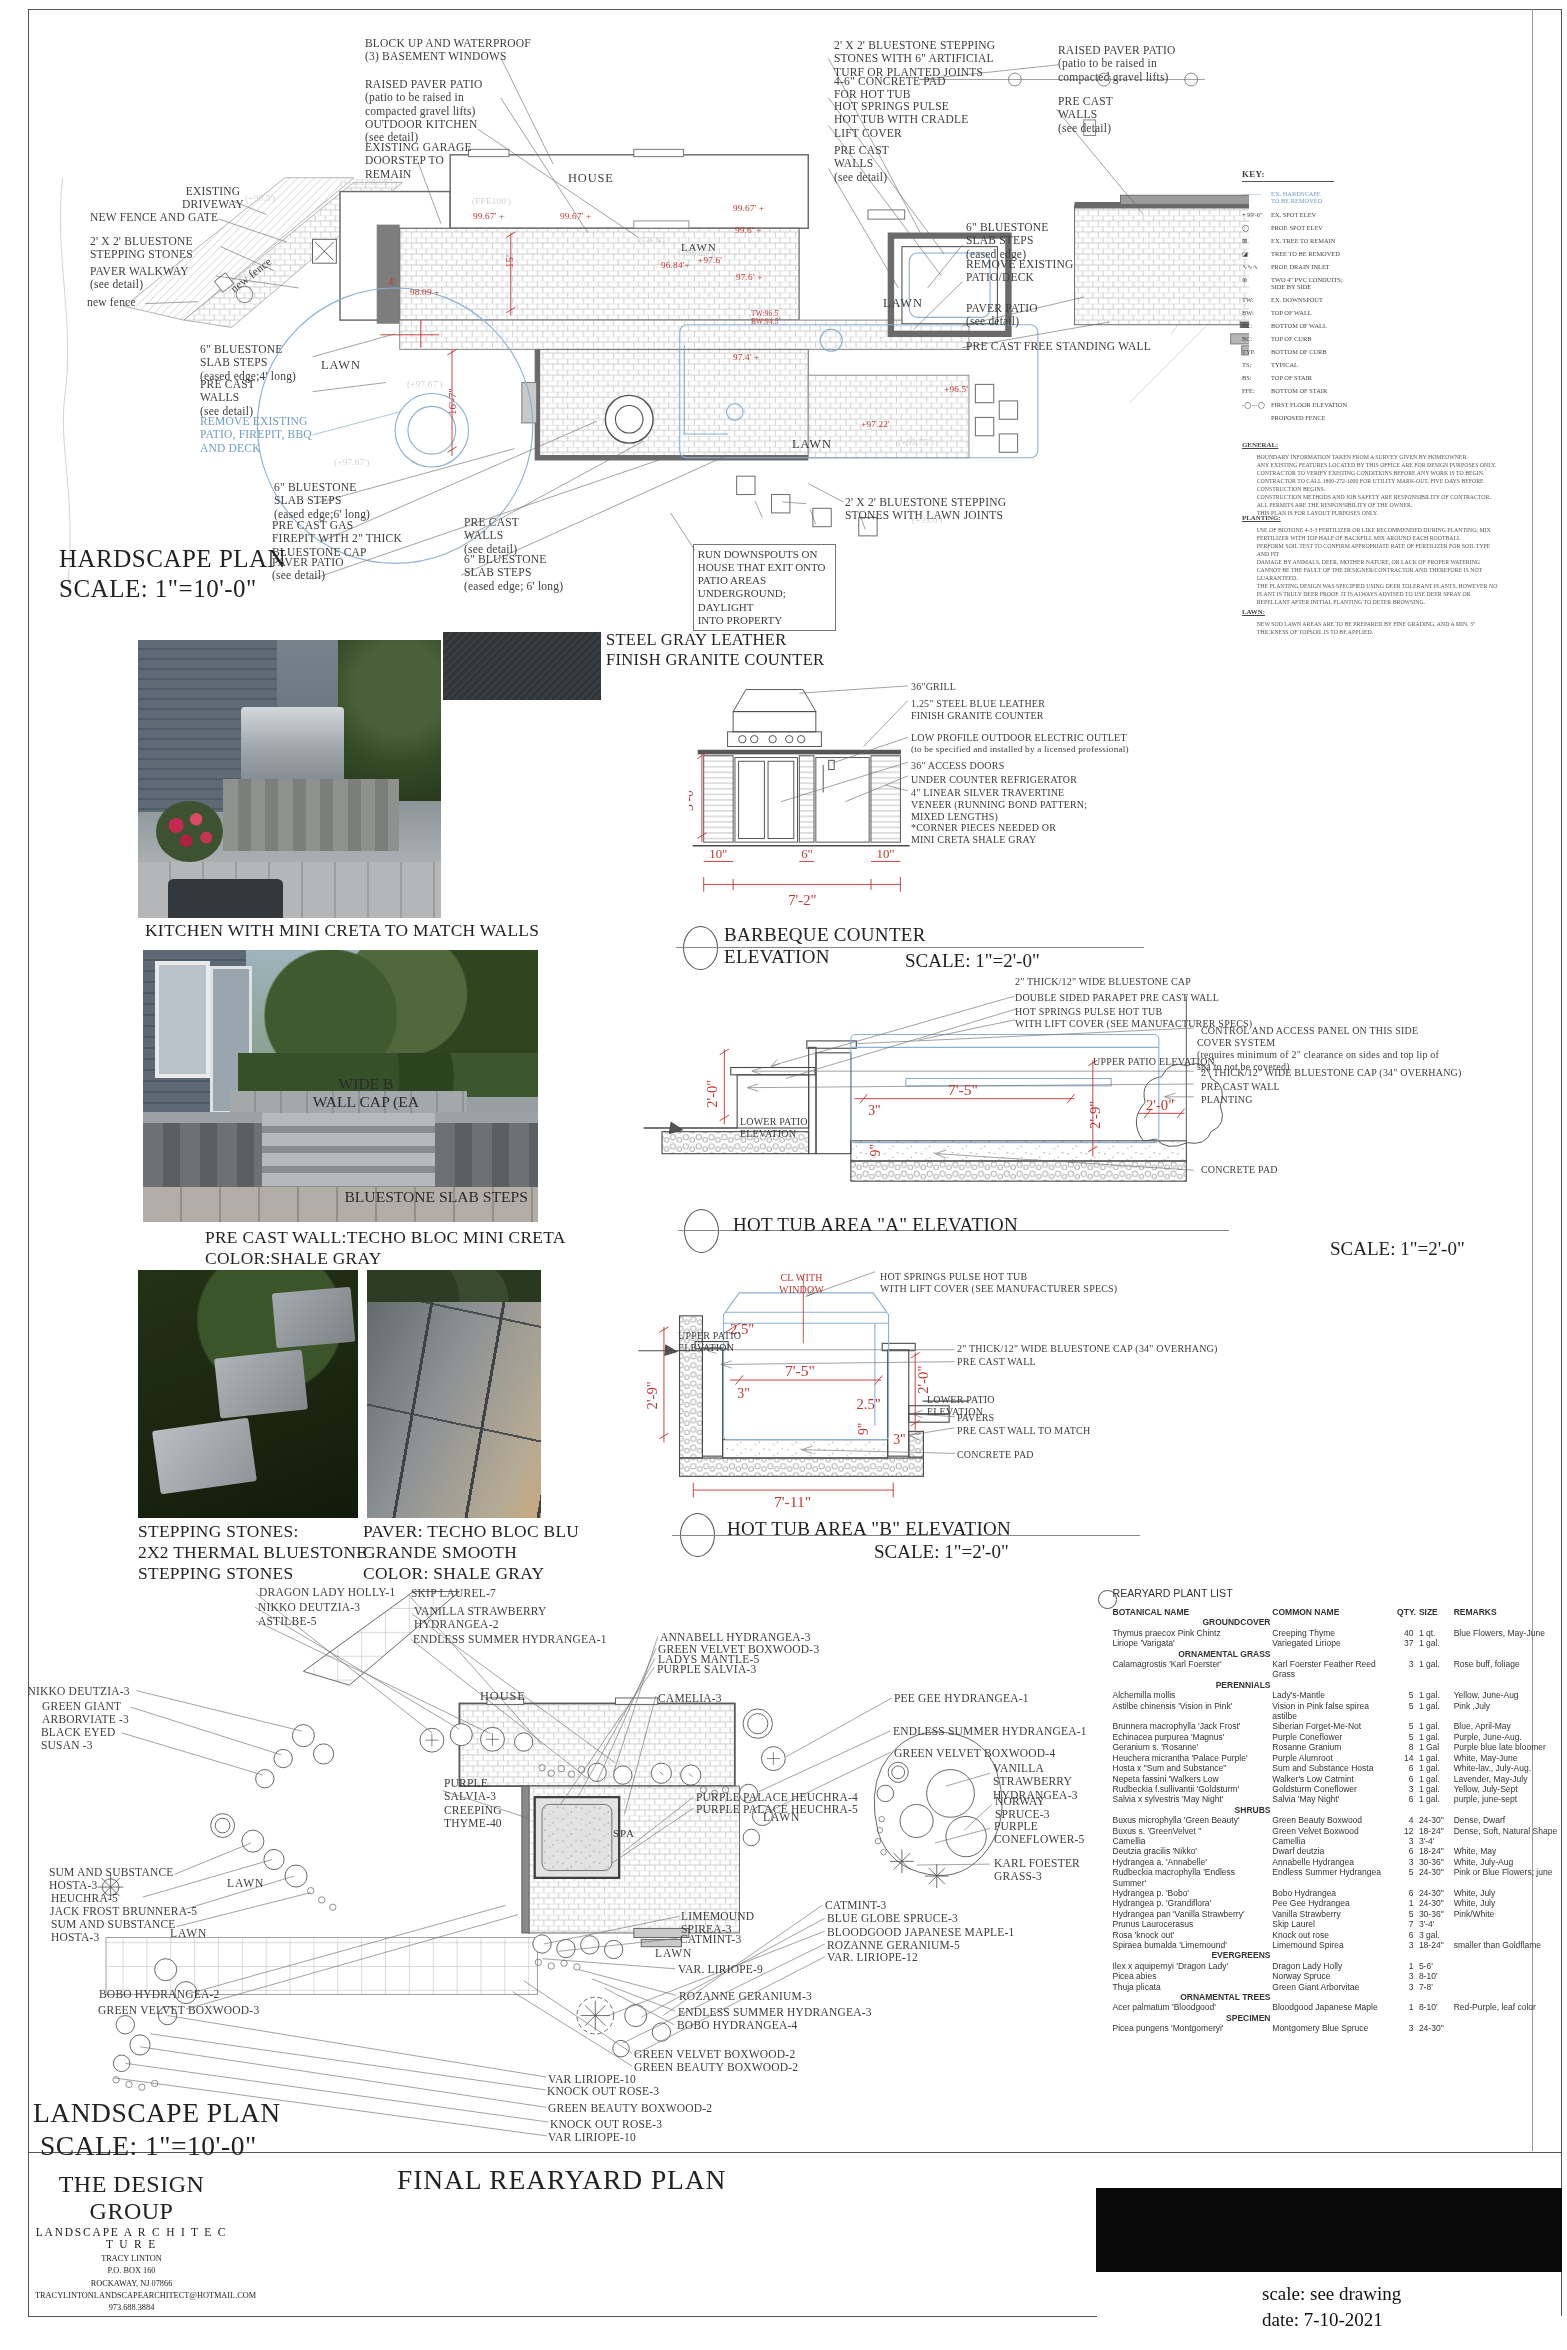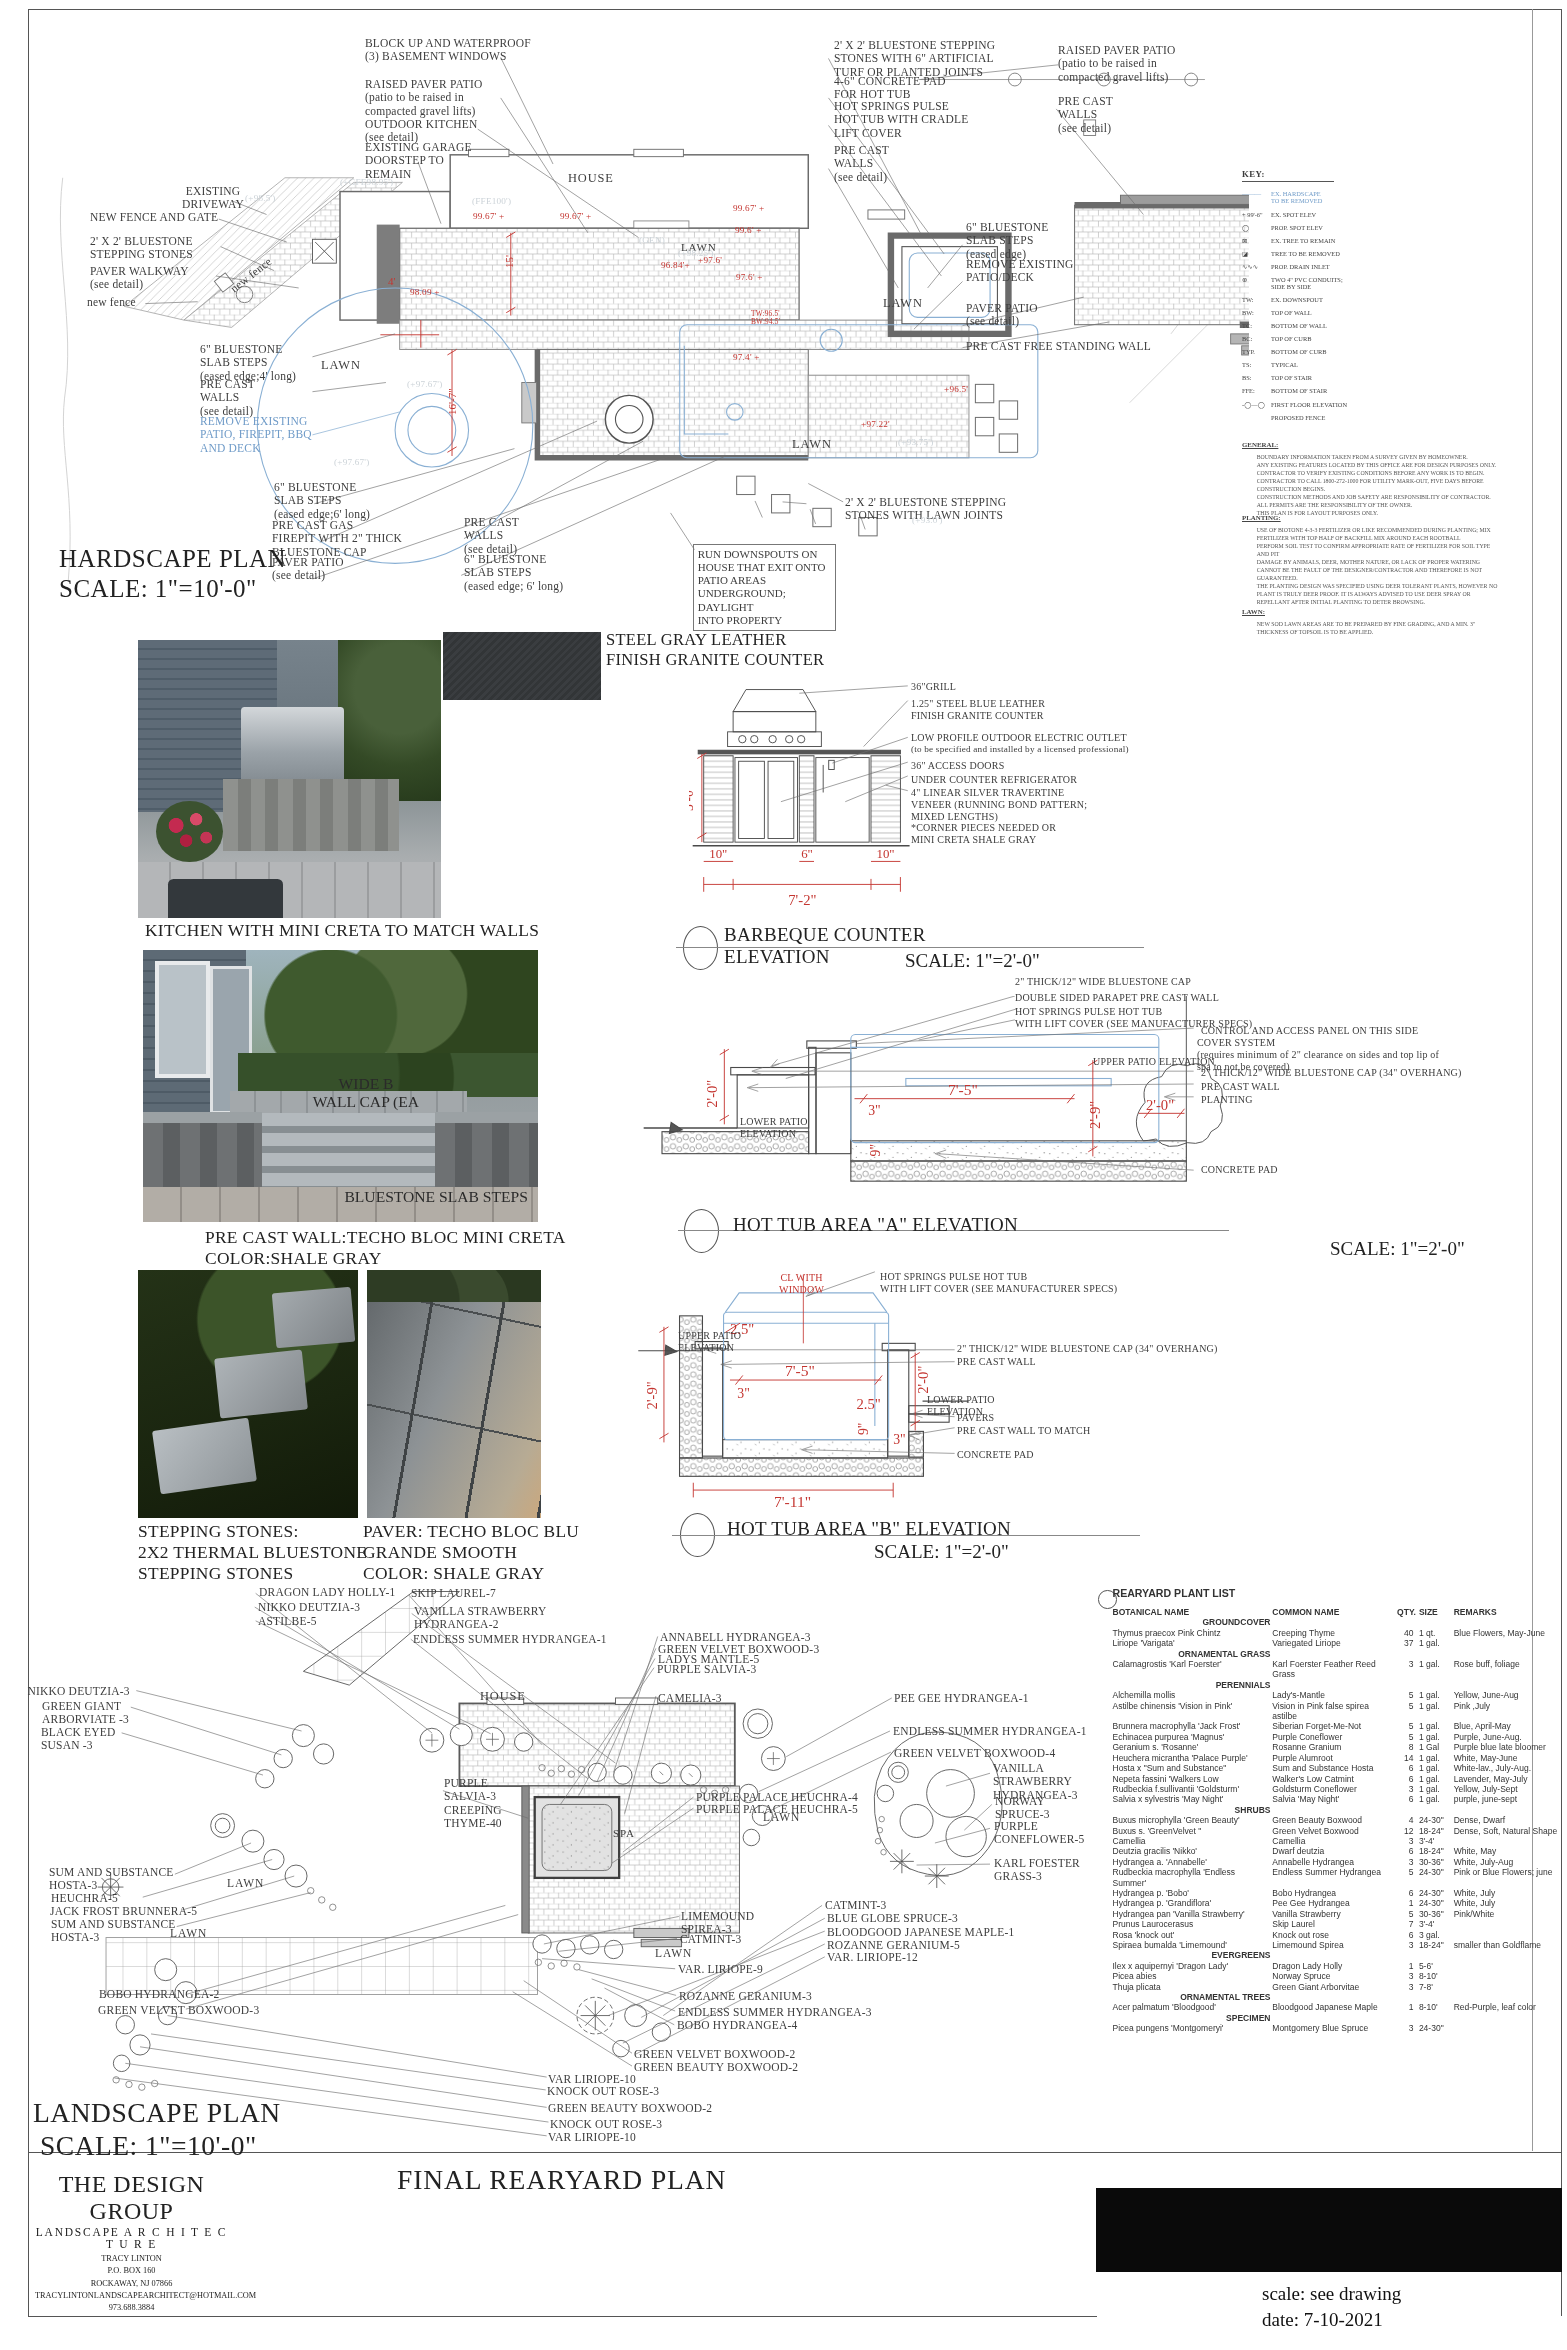--- a/index.html
+++ b/index.html
@@ -22,21 +22,21 @@
   .scl{position:absolute;font-size:19px;color:#222;}
   .secCircle{position:absolute;border:1.1px solid #555;border-radius:50%;}
   .hline{position:absolute;background:#555;height:0.9px;}
   .vline{position:absolute;background:#555;width:0.9px;}
   .boxnote{position:absolute;border:0.9px solid #777;padding:2.8px 3.7px;font:11px/1.2 "Liberation Serif",serif;color:#3d3d3d;white-space:pre-line;}
   .photo{position:absolute;overflow:hidden;background:#777;}
   .cap{position:absolute;font-size:17.4px;color:#222;white-space:pre-line;letter-spacing:0.3px;}
   .ovl{position:absolute;font-size:15.6px;color:#2a2a2a;white-space:pre-line;}
   
   #plant-list{position:absolute;left:1107px;top:1587px;width:452px;font-family:"Liberation Sans",sans-serif;color:#333;}
-  #plant-list .ttl{font-size:10.6px;font-weight:bold;margin-left:5.5px;}
+  #plant-list .ttl{font-size:10.6px;font-weight:normal;margin-left:5.5px;}
   .plr{display:grid;grid-template-columns:158px 123px 20px 33px auto;column-gap:1.8px;
        font-size:8.5px;line-height:10.4px;margin-left:5.5px;}
   .plr.hdr{font-weight:bold;margin-top:8px;}
   .plr .qty{text-align:right;padding-right:3.7px;}
   .plr.sec .bot{font-weight:bold;text-align:right;}
   
   #key{position:absolute;left:1242px;top:169px;width:165px;font-family:"Liberation Serif",serif;}
   #key .ttl{font-size:8.7px;font-weight:bold;letter-spacing:0.5px;border-bottom:0.9px solid #555;
             width:92px;padding-bottom:1.8px;margin-bottom:8.3px;}
   .keyrow{display:grid;grid-template-columns:29px 1fr;font-size:6.4px;line-height:1.15;

